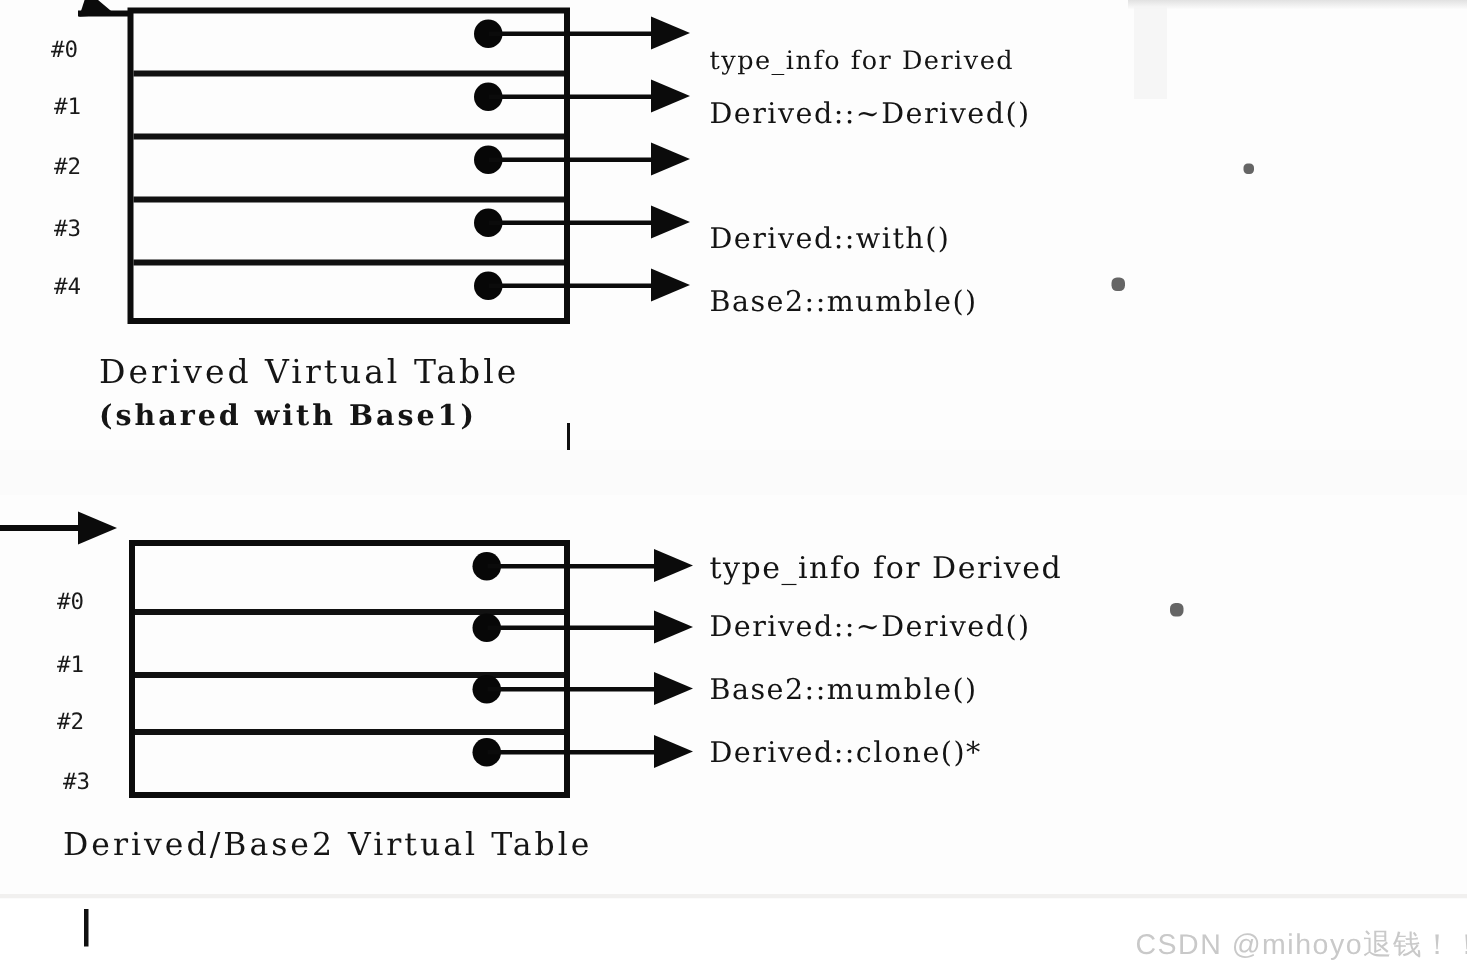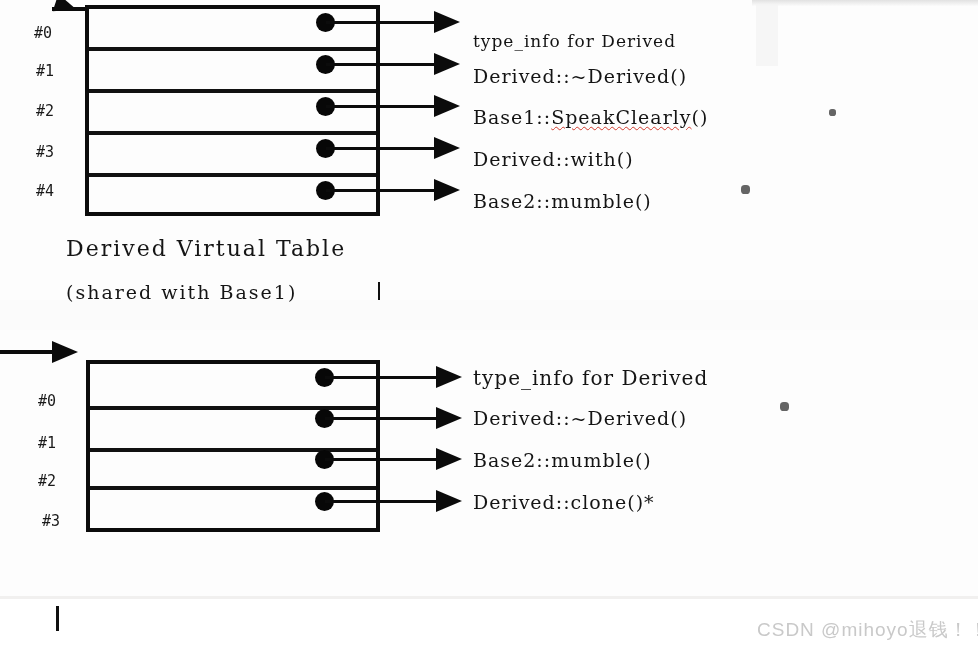--- a/index.html
+++ b/index.html
@@ -188,26 +188,25 @@
   <div class="slot-dot" style="left:316px; top:139px;"></div>
   <div class="arrow-line" style="left:326px; top:147px; width:114px;"></div>
   <div class="arrow-head" style="left:434px; top:137px;"></div>
 
   <div class="slot-dot" style="left:316px; top:181px;"></div>
   <div class="arrow-line" style="left:326px; top:189px; width:114px;"></div>
   <div class="arrow-head" style="left:434px; top:179px;"></div>
 
   <div class="target-label t1" style="left:473px; top:31px;">type_info for Derived</div>
   <div class="target-label t1" style="left:473px; top:65px; font-size:19px;">Derived::~Derived()</div>
-  <div class="target-label t1" style="left:473px; top:106px; font-size:19px;"><span>Base1::</span><span class="spell-underline">SpeakClearly</span><span>()</span></div>
   <div class="target-label t1" style="left:473px; top:148px; font-size:19px;">Derived::with()</div>
   <div class="target-label t1" style="left:473px; top:190px; font-size:19px;">Base2::mumble()</div>
 
   <div class="caption main" style="left:66px; top:236px;">Derived Virtual Table</div>
-  <div class="caption sub" style="left:66px; top:281px;">(shared with Base1)</div>
+  <div class="caption sub" style="left:66px; top:266px;font-weight:bold;">(shared with Base1)</div>
   <div class="tick-mark" style="left:378px; top:282px; width:2px; height:18px;"></div>
 
   <div class="arrow-line" style="left:0px; top:350px; width:58px; height:4px;"></div>
   <div class="arrow-head" style="left:52px; top:341px;"></div>
 
   <div class="vtable" style="left:86px; top:360px; width:294px; height:172px;">
     <div class="vrow-sep" style="top:42px;  width:286px;"></div>
     <div class="vrow-sep" style="top:84px;  width:286px;"></div>
     <div class="vrow-sep" style="top:122px; width:286px;"></div>
   </div>
@@ -231,20 +230,21 @@
 
   <div class="slot-dot" style="left:315px; top:492px;"></div>
   <div class="arrow-line" style="left:325px; top:500px; width:116px;"></div>
   <div class="arrow-head" style="left:436px; top:490px;"></div>
 
   <div class="target-label t2" style="left:473px; top:366px;">type_info for Derived</div>
   <div class="target-label t2" style="left:473px; top:407px; font-size:19px;">Derived::~Derived()</div>
   <div class="target-label t2" style="left:473px; top:449px; font-size:19px;">Base2::mumble()</div>
   <div class="target-label t2" style="left:473px; top:491px; font-size:19px;text-align:right;">Derived::clone()*</div>
 
+  <div class="caption main" style="left:42px; top:551px; font-size:21px;">Derived/Base2 Virtual Table</div>
 
   <div class="speck" style="left:829px; top:109px; width:7px; height:7px;"></div>
   <div class="speck" style="left:741px; top:185px; width:9px; height:9px;"></div>
   <div class="speck" style="left:780px; top:402px; width:9px; height:9px;"></div>
   <div class="tick-mark" style="left:56px; top:606px; width:3px; height:25px;"></div>
 
   <div class="watermark" style="left:757px; top:617px;">CSDN @mihoyo退钱！！</div>
 
 </div>
 

